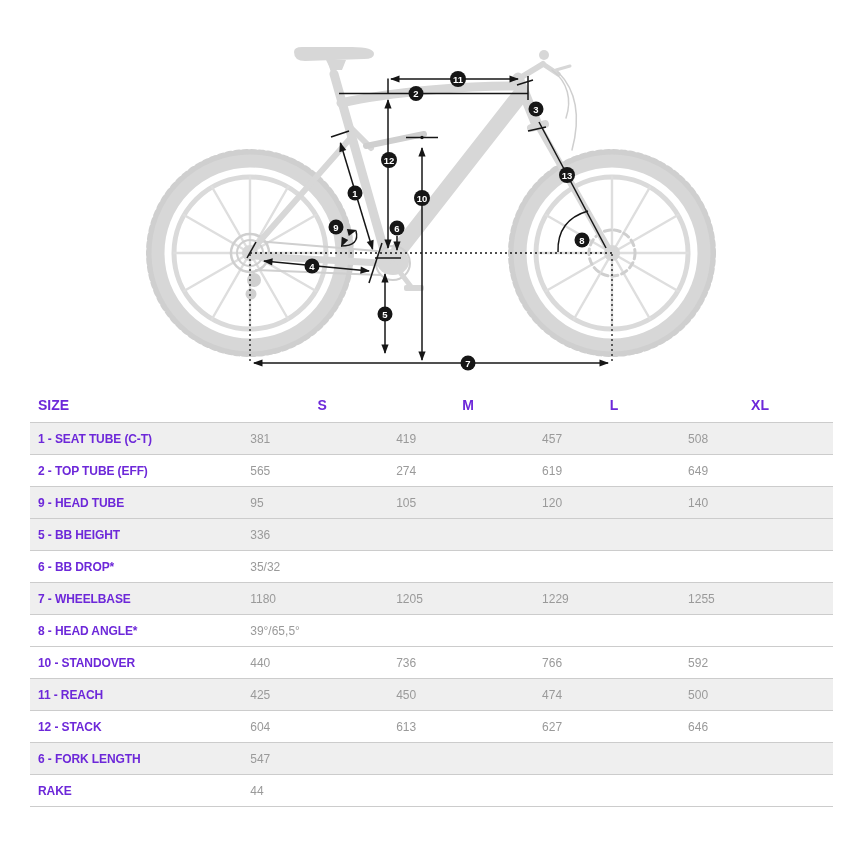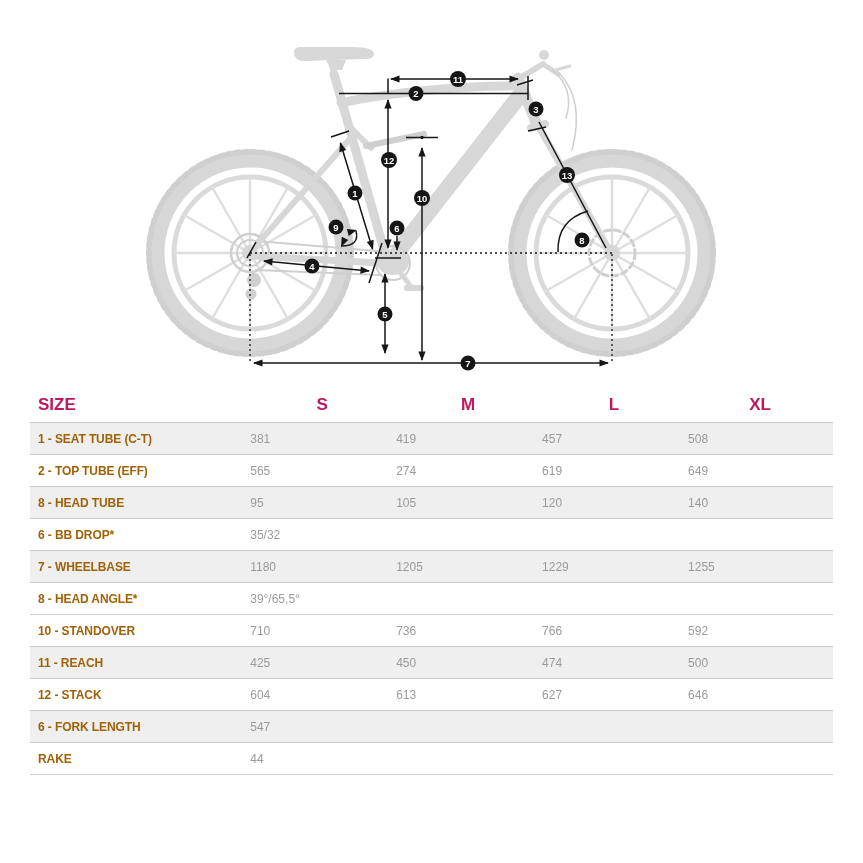--- a/index.html
+++ b/index.html
@@ -1,28 +1,28 @@
 <!DOCTYPE html>
 <html><head>
 <meta charset="utf-8">
 <title>Geometry</title>
 <style>
   html,body{margin:0;padding:0;background:#ffffff;}
   body{width:863px;height:863px;font-family:"Liberation Sans",sans-serif;overflow:hidden;}
   .diagram-wrap{width:863px;height:388px;}
   svg{display:block;}
   table.geo{border-collapse:collapse;width:803px;margin:0 30px;table-layout:fixed;}
-  thead th{height:32px;font-size:17px;font-weight:bold;color:#be185d;vertical-align:middle;}
+  thead th{height:32px;font-size:14px;font-weight:bold;color:#6d28d9;vertical-align:middle;}
   th.size-label{text-align:left;padding-left:8px;}
   th.size-col{text-align:center;}
   tbody tr{border-top:1px solid #cccccc;}
   tbody tr:last-child{border-bottom:1px solid #cccccc;}
   tbody tr.shade{background:#efefef;}
   tbody td{height:29px;font-size:12px;vertical-align:middle;}
-  td.lbl{font-weight:bold;color:#a16207;padding-left:8px;letter-spacing:-0.1px;}
+  td.lbl{font-weight:bold;color:#6d28d9;padding-left:8px;letter-spacing:-0.1px;}
   td.val{color:#9a9a9a;}
   .badge-num{fill:#ffffff;font-family:"Liberation Sans",sans-serif;font-size:9.5px;font-weight:bold;text-anchor:middle;}
 </style>
 </head>
 <body>
 
 <div class="diagram-wrap">
 <svg width="863" height="388" viewBox="0 0 863 388">
   <defs>
     <path id="ah" d="M0,0 L-9.5,3.6 L-9.5,-3.6 Z"></path>
@@ -251,44 +251,48 @@
         <td class="val">508</td>
       </tr>
       <tr>
         <td class="lbl">2 - TOP TUBE (EFF)</td>
         <td class="val">565</td>
         <td class="val">274</td>
         <td class="val">619</td>
         <td class="val">649</td>
       </tr>
       <tr class="shade">
-        <td class="lbl">8 - HEAD TUBE</td>
+        <td class="lbl">9 - HEAD TUBE</td>
         <td class="val">95</td>
         <td class="val">105</td>
         <td class="val">120</td>
         <td class="val">140</td>
+      </tr>
+      <tr class="shade">
+        <td class="lbl">5 - BB HEIGHT</td>
+        <td class="val" colspan="4">336</td>
       </tr>
       <tr>
         <td class="lbl">6 - BB DROP*</td>
         <td class="val" colspan="4">35/32</td>
       </tr>
       <tr class="shade">
         <td class="lbl">7 - WHEELBASE</td>
         <td class="val">1180</td>
         <td class="val">1205</td>
         <td class="val">1229</td>
         <td class="val">1255</td>
       </tr>
       <tr>
         <td class="lbl">8 - HEAD ANGLE*</td>
         <td class="val" colspan="4">39°/65,5°</td>
       </tr>
       <tr>
         <td class="lbl">10 - STANDOVER</td>
-        <td class="val">710</td>
+        <td class="val">440</td>
         <td class="val">736</td>
         <td class="val">766</td>
         <td class="val">592</td>
       </tr>
       <tr class="shade">
         <td class="lbl">11 - REACH</td>
         <td class="val">425</td>
         <td class="val">450</td>
         <td class="val">474</td>
         <td class="val">500</td>

